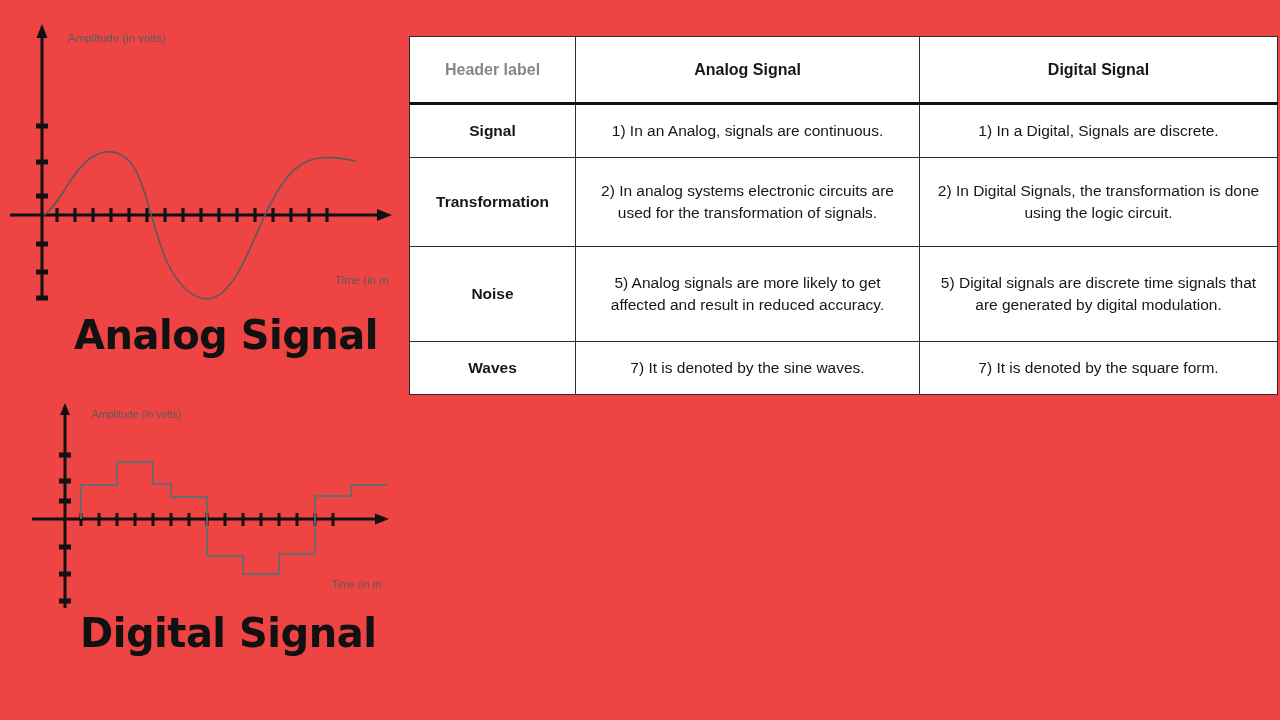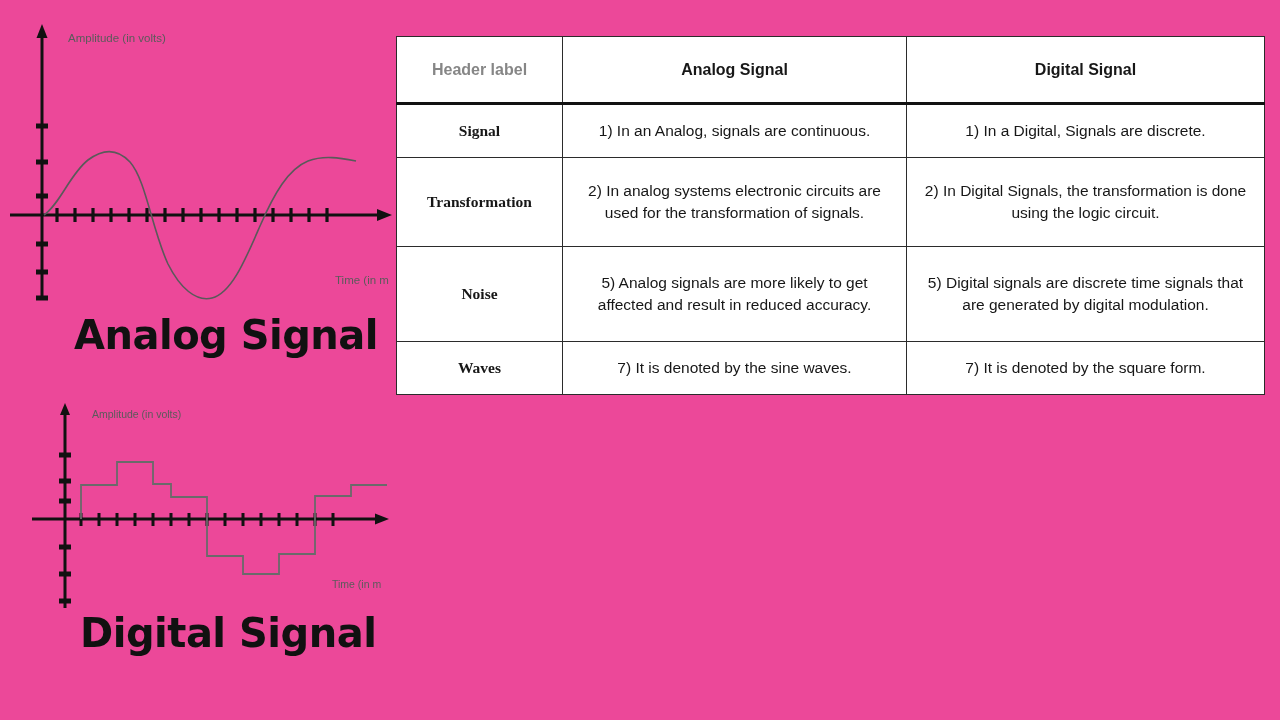--- a/index.html
+++ b/index.html
@@ -9,21 +9,21 @@
     width: 1280px;
     height: 720px;
     overflow: hidden;
     font-family: "Liberation Sans", sans-serif;
   }
 
   #page {
     position: relative;
     width: 1280px;
     height: 720px;
-    background: #ec4899;
+    background: #ef4444;
   }
 
   
   #left-panel {
     position: absolute;
     left: 0;
     top: 0;
     width: 405px;
     height: 720px;
   }
@@ -51,21 +51,21 @@
     letter-spacing: -0.5px;
     white-space: nowrap;
   }
 
   #analog-caption  { left: 74px; top: 312px; }
   #digital-caption { left: 80px; top: 610px; }
 
   
   #table-panel {
     position: absolute;
-    left: 396px;
+    left: 409px;
     top: 36px;
     width: 868px;
   }
 
   table.compare {
     border-collapse: collapse;
     width: 868px;
     table-layout: fixed;
     background: #ffffff;
   }
@@ -94,21 +94,20 @@
   }
 
   table.compare thead th.header-label-cell {
     color: #868686;
   }
 
   table.compare tbody td.rowhead {
     font-weight: bold;
     font-size: 15.5px;
     white-space: pre-line;
-    font-family: Liberation Serif, serif;
   }
 
   table.compare tbody td.cell-text {
     white-space: pre-line;
     text-align: center;
   }
 
   
   tr.r-signal td         { height: 38px; }
   tr.r-transformation td { height: 74px; }

